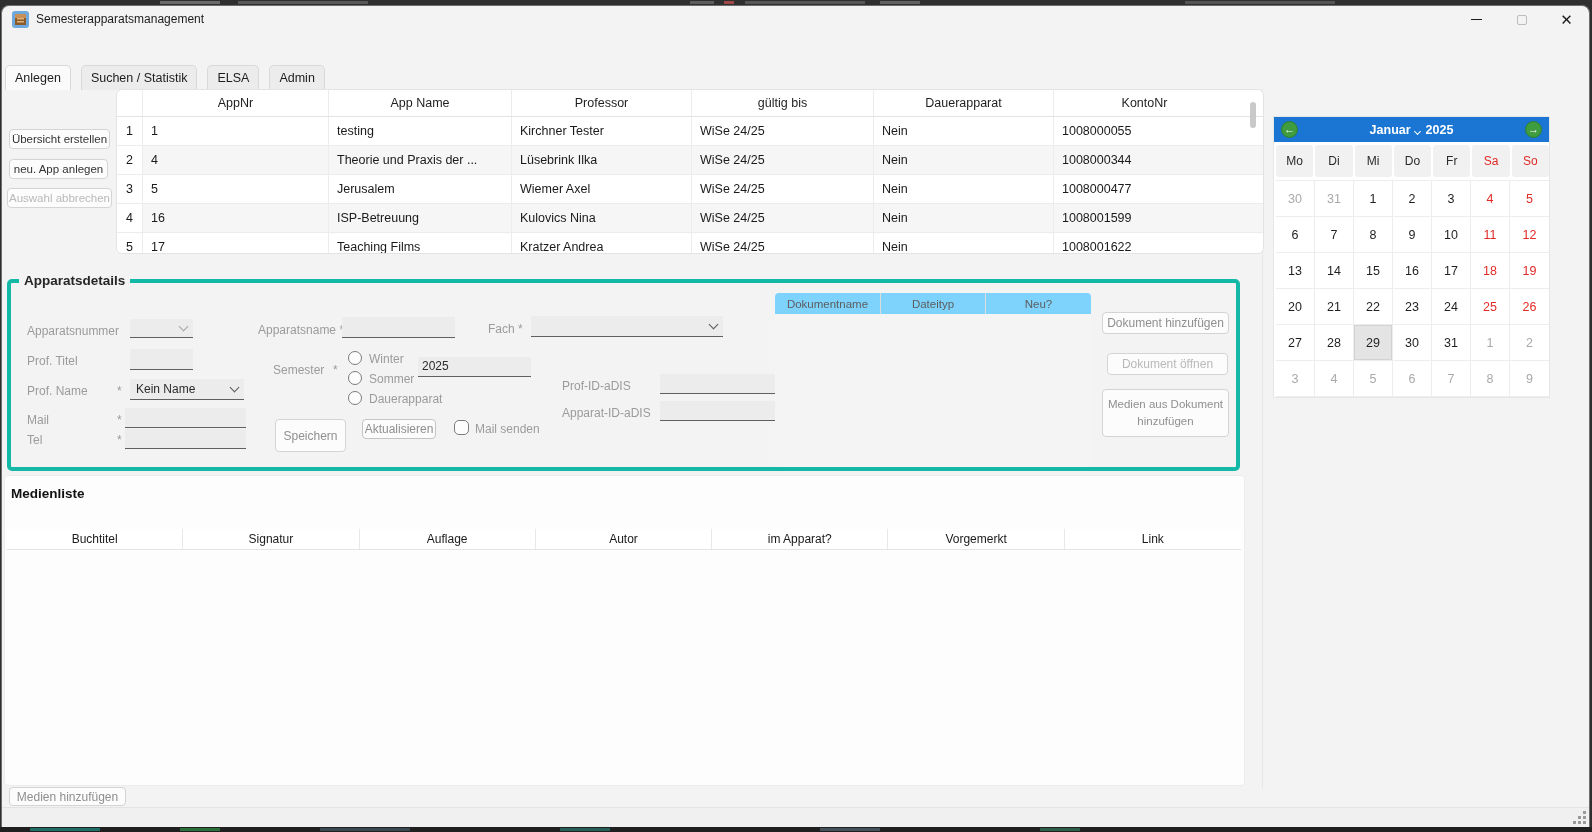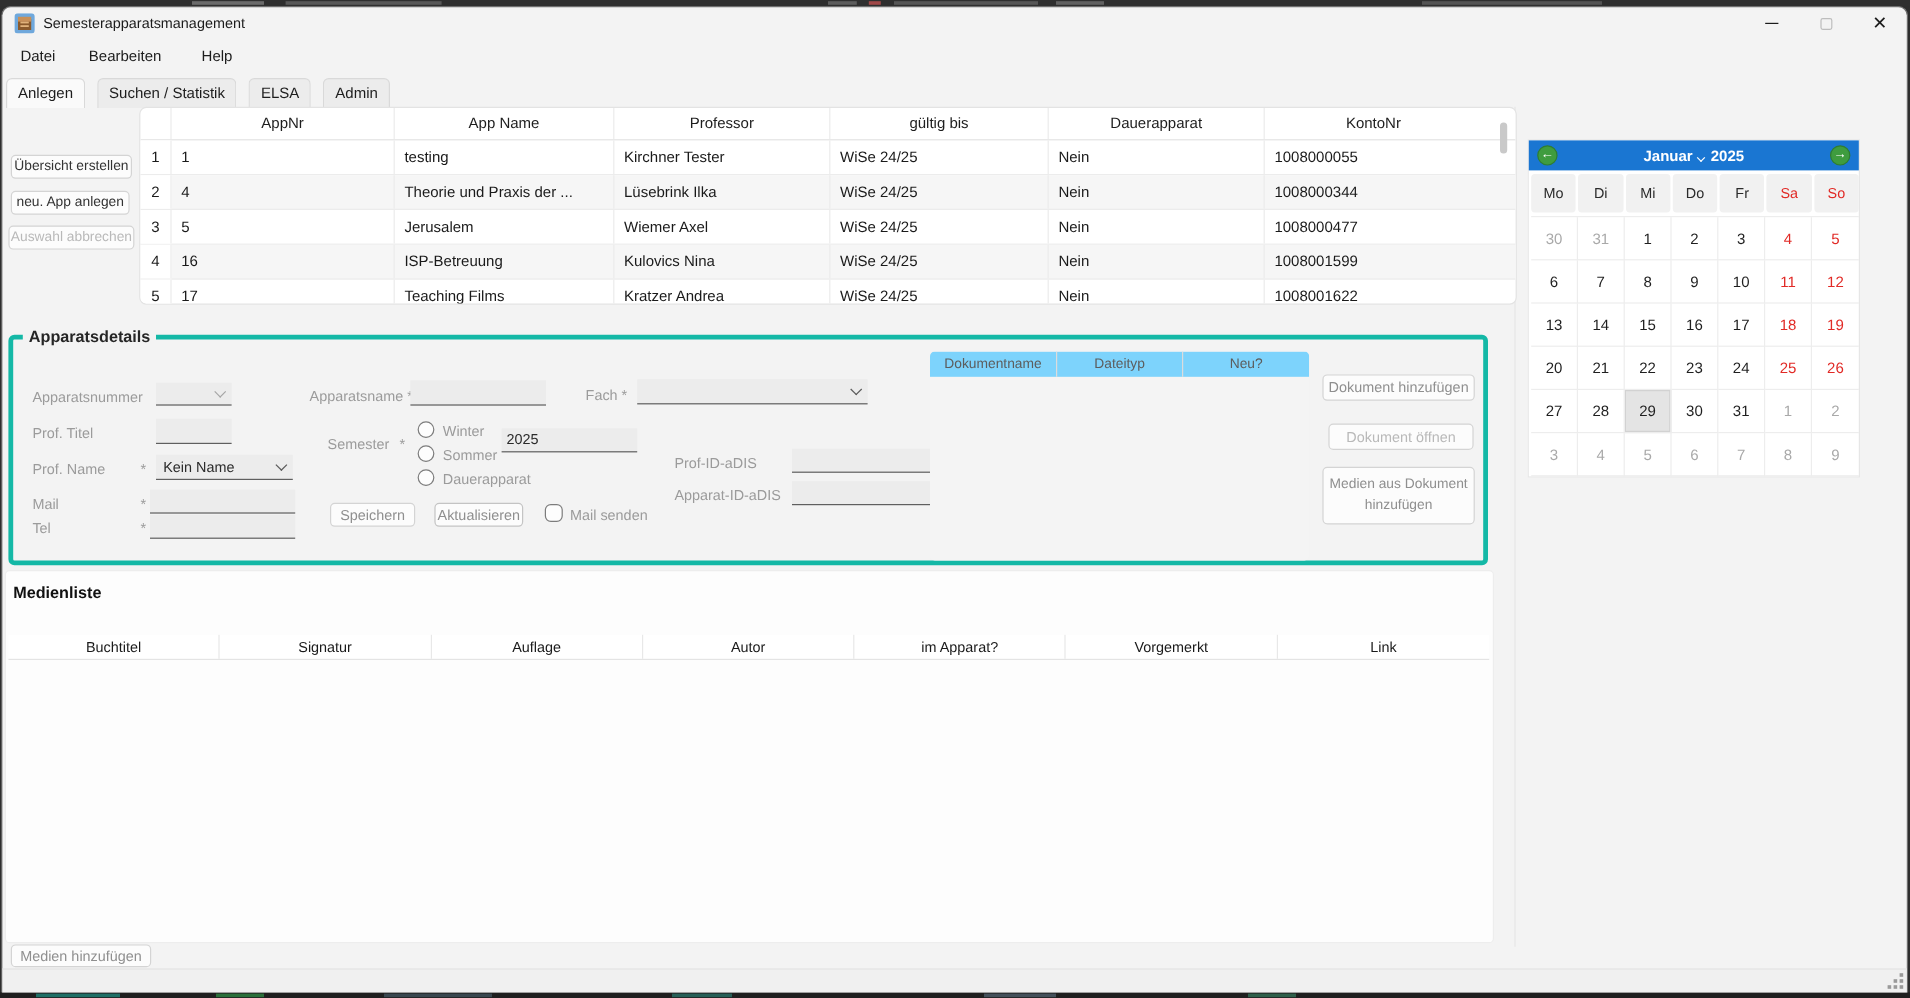--- a/index.html
+++ b/index.html
@@ -160,25 +160,20 @@
         <div class="glyph-min"></div>
       </div>
     <div class="abs win-btn max">
         <div class="glyph-max"></div>
       </div>
     <div class="abs win-btn close">
         <div class="glyph-close">✕</div>
       </div>
   </div>
 
-  <div class="abs menubar">
-    <span class="abs menu-item" style="left:15px;">Datei</span>
-    <span class="abs menu-item" style="left:72px;">Bearbeiten</span>
-    <span class="abs menu-item" style="left:166px;">Help</span>
-  </div>
 
   <div class="abs tabbar">
     <div class="tab active">Anlegen</div>
     <div class="tab">Suchen / Statistik</div>
     <div class="tab">ELSA</div>
     <div class="tab">Admin</div>
   </div>
 
   <div class="abs vsep"></div>
 
@@ -292,21 +287,21 @@
       </div>
 
     <span class="abs lbl" style="left:16px;top:130px;">Mail</span>
     <span class="abs star" style="left:106px;top:130px;">*</span>
     <div class="abs inpt" style="left:114px;top:125px;width:121px;height:20px;"></div>
 
     <span class="abs lbl" style="left:16px;top:150px;">Tel</span>
     <span class="abs star" style="left:106px;top:150px;">*</span>
     <div class="abs inpt" style="left:114px;top:146px;width:121px;height:20px;"></div>
 
-    <div class="abs btn gray" style="left:264px;top:136px;width:71px;height:20px;font-size:12px;">Speichern</div>
+    <div class="abs btn gray" style="left:264px;top:136px;width:71px;height:33px;font-size:12px;">Speichern</div>
     <div class="abs btn gray" style="left:351px;top:136px;width:74px;height:20px;font-size:12px;border-color:#c4c4c4;">Aktualisieren</div>
     <div class="abs checkbox" style="left:443px;top:137px;"></div>
     <span class="abs lbl" style="left:464px;top:139px;">Mail senden</span>
 
     <div class="abs docs-table">
       <div class="docs-head">
         <div class="th">Dokumentname</div>
         <div class="th">Dateityp</div>
         <div class="th" style="border-right:none;">Neu?</div>
       </div>

